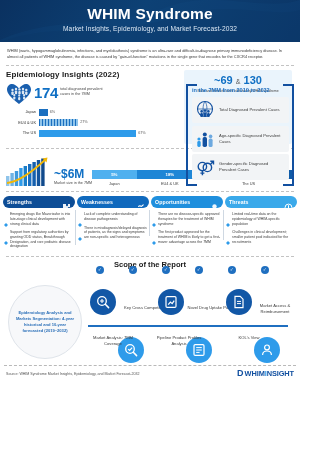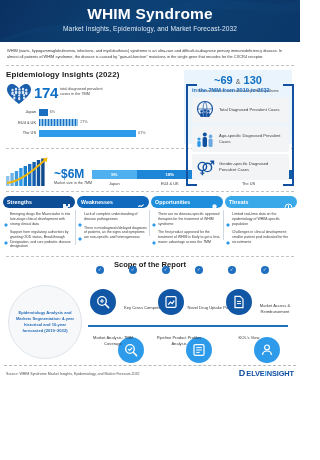--- a/index.html
+++ b/index.html
@@ -621,17 +621,17 @@
       </svg>
     </div>
     <div class="node-lbl" style="left:248px;top:34px;">Market Access &amp; Reimbursement</div>
   </div>
 
   <div class="footrule"></div>
   <div class="footer">
     <span class="src">Source: WHIM Syndrome Market Insights, Epidemiology, and Market Forecast-2032</span>
     <span class="logo">
       <span class="logo-d">D</span>
-      <span class="logo-t"><span>ELVE</span><span class="i">I</span><span>NSIGHT</span></span>
+      <span class="logo-t"><span>WHIM</span><span class="i">I</span><span>NSIGHT</span></span>
     </span>
   </div>
 
 </div>
 
 </body></html>

